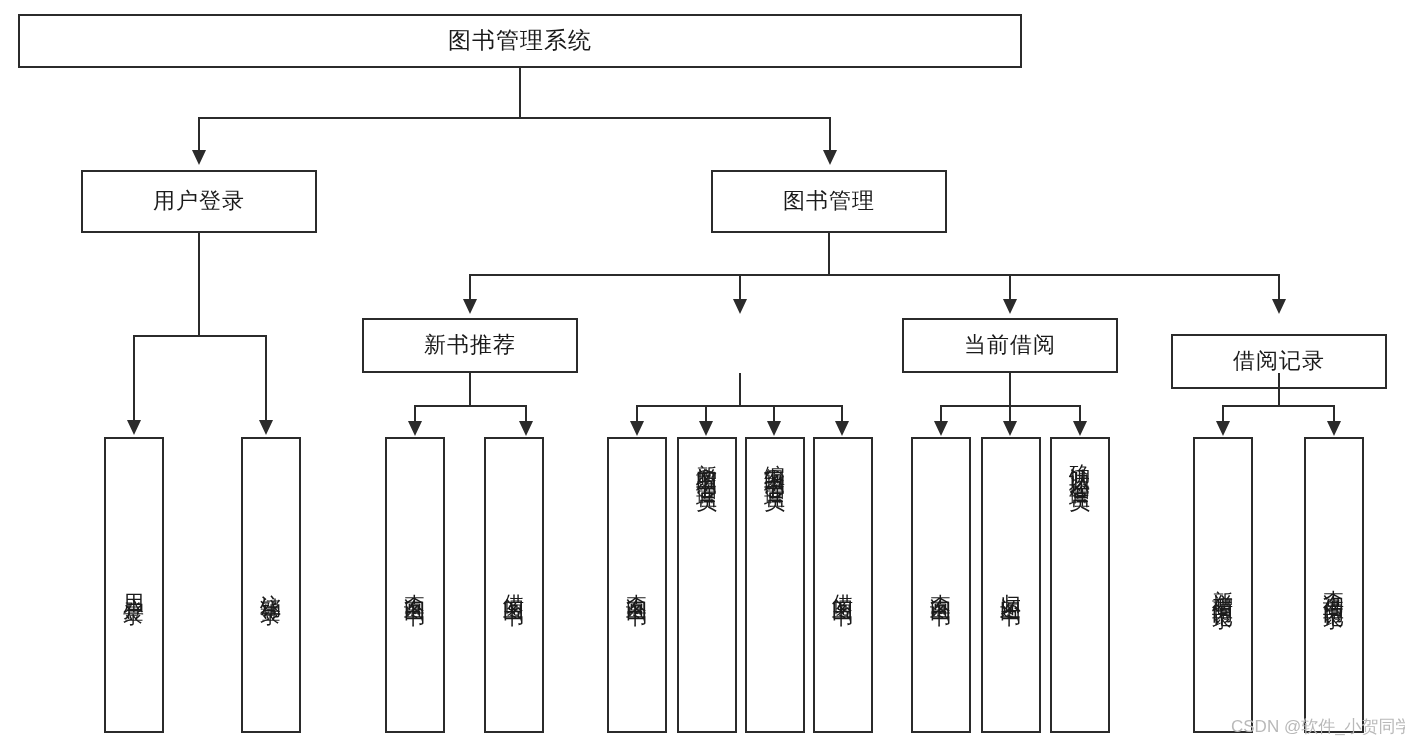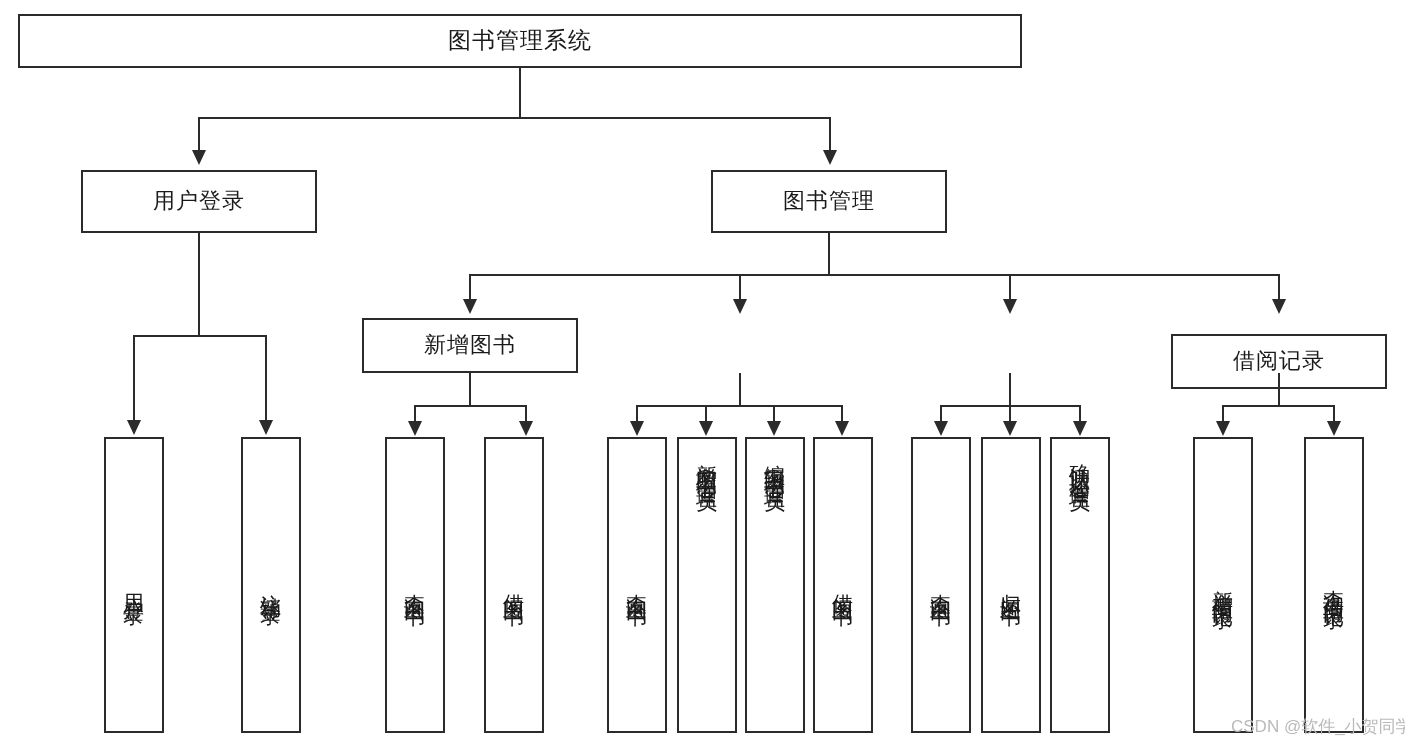--- a/index.html
+++ b/index.html
@@ -125,21 +125,24 @@
   <div class="edge v" style="left:739px; top:274px; width:2px; height:27px;"></div>
   <div class="arrow" style="left:733px; top:299px;"></div>
 
   <div class="edge v" style="left:1009px; top:274px; width:2px; height:27px;"></div>
   <div class="arrow" style="left:1003px; top:299px;"></div>
 
   <div class="edge v" style="left:1278px; top:274px; width:2px; height:27px;"></div>
   <div class="arrow" style="left:1272px; top:299px;"></div>
 
   <div class="node horiz" style="left:362px; top:318px; width:216px; height:55px;">
-    <span class="node-label">新增图书</span>
+    <span class="node-label">新书推荐</span>
+  </div>
+  <div class="node horiz" style="left:902px; top:318px; width:216px; height:55px;">
+    <span class="node-label">当前借阅</span>
   </div>
   <div class="node horiz" style="left:1171px; top:334px; width:216px; height:55px;">
     <span class="node-label">借阅记录</span>
   </div>
 
   <div class="edge v" style="left:469px; top:373px; width:2px; height:32px;"></div>
   <div class="edge h" style="left:414px; top:405px; width:113px; height:2px;"></div>
   <div class="edge v" style="left:414px; top:405px; width:2px; height:18px;"></div>
   <div class="arrow" style="left:408px; top:421px;"></div>
   <div class="edge v" style="left:525px; top:405px; width:2px; height:18px;"></div>

